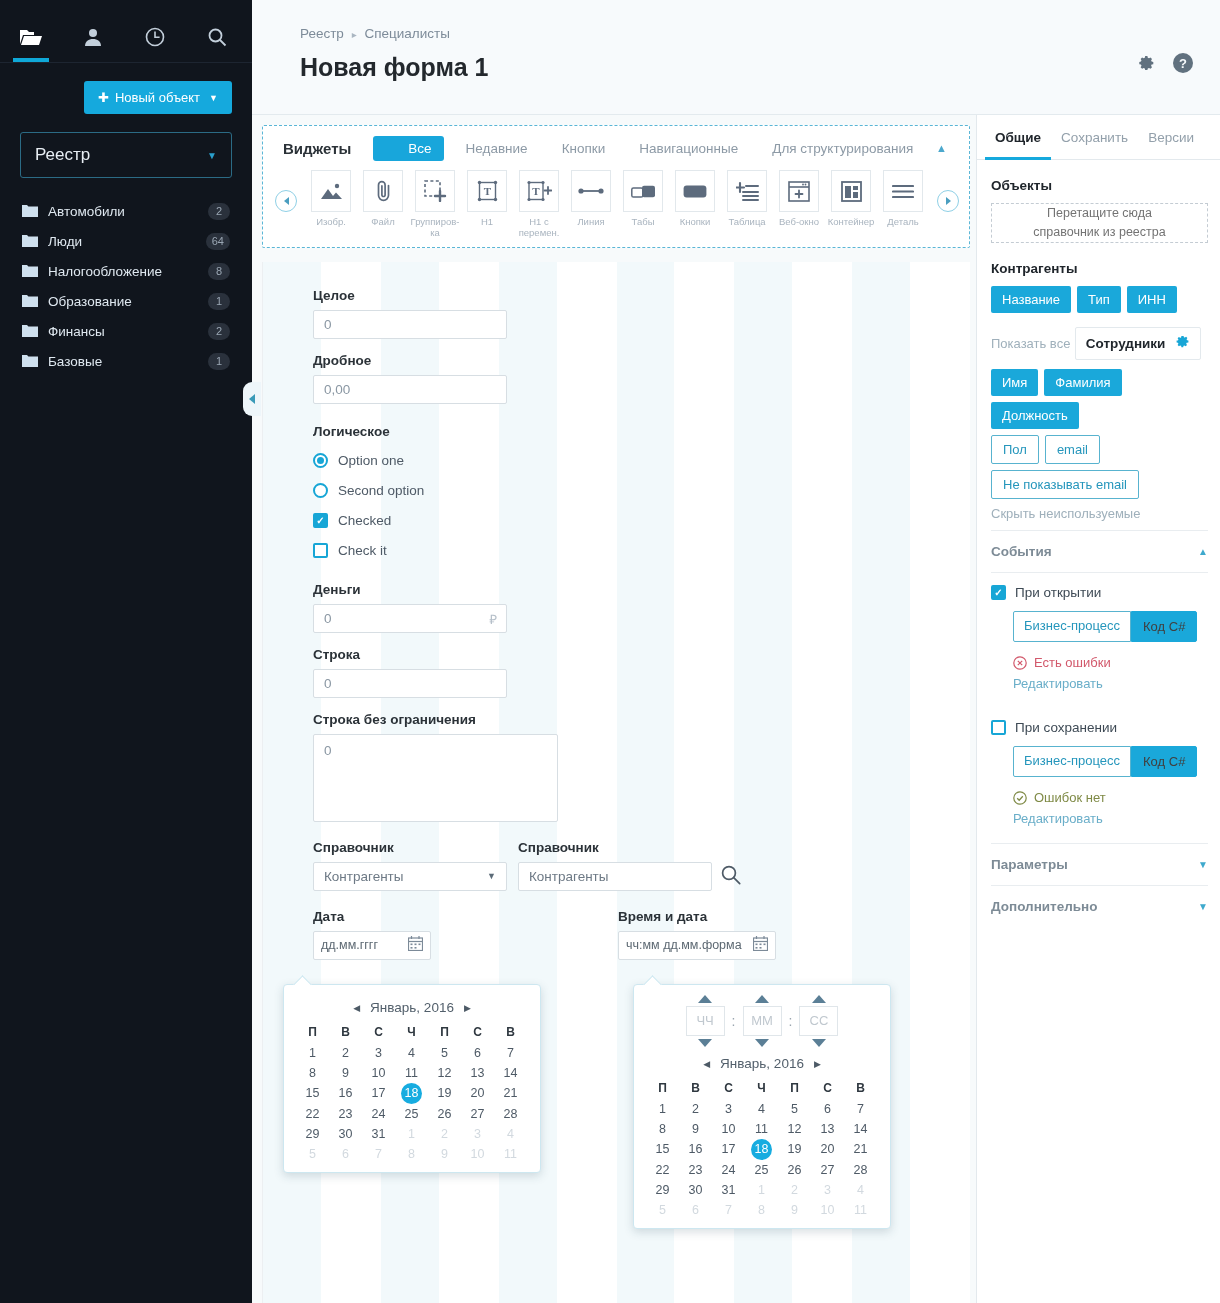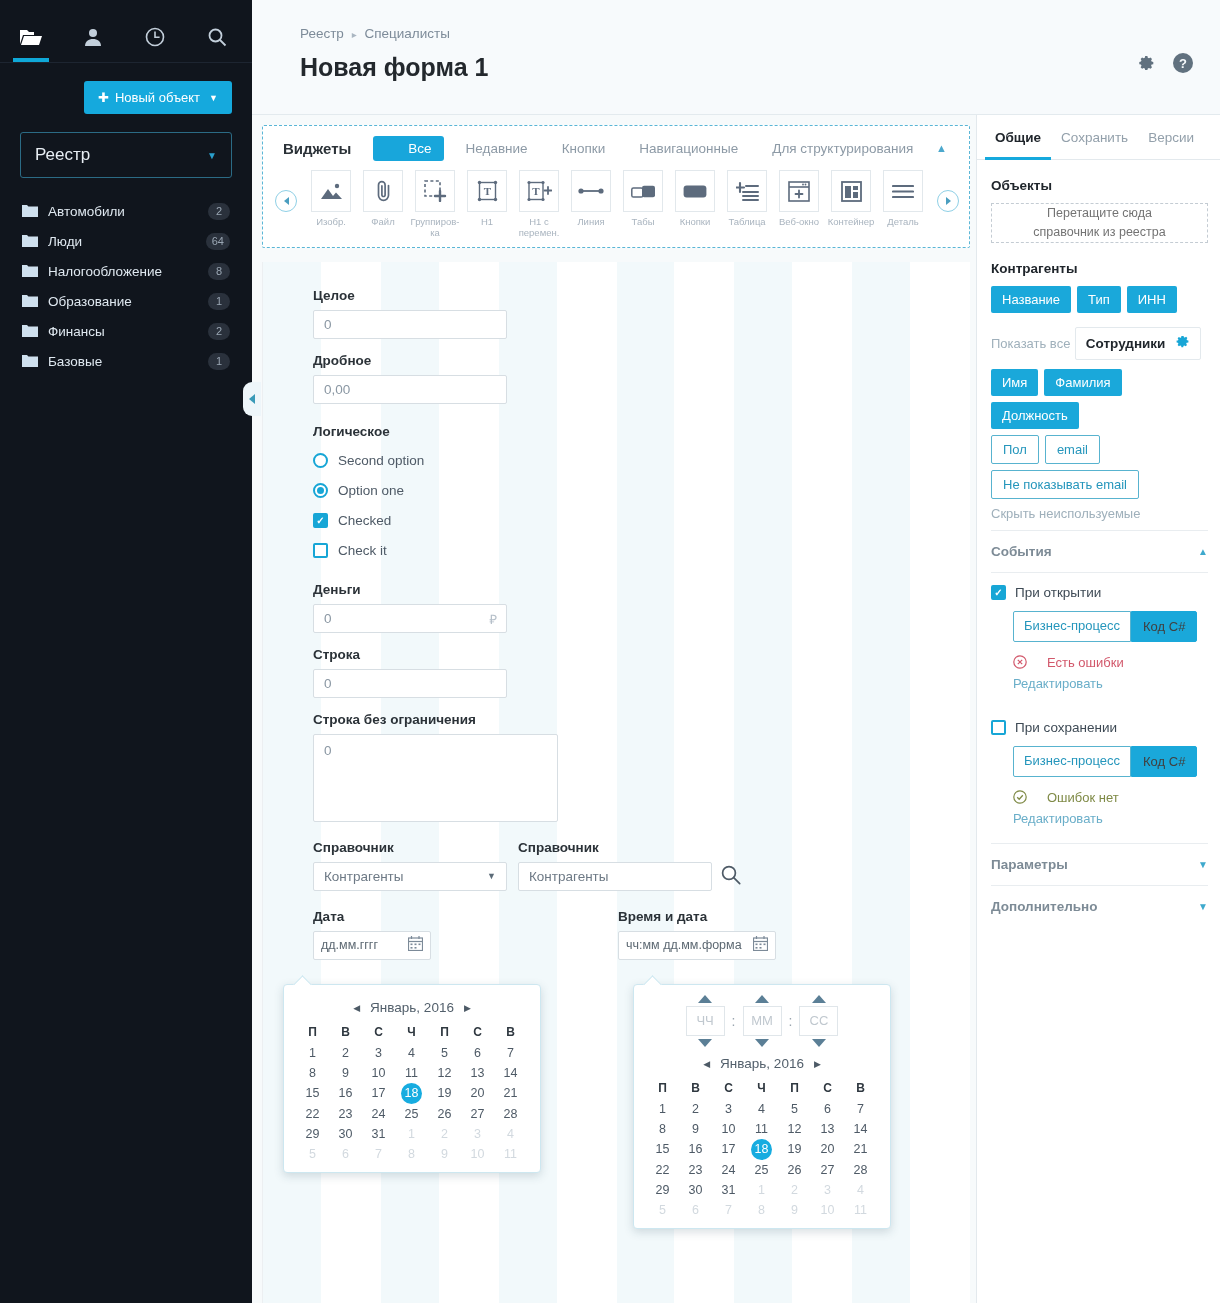--- a/index.html
+++ b/index.html
@@ -270,21 +270,21 @@
   .evt-row .lbl { font-size: 13.5px; color: #3e4a55; }
   .segbtn { display: flex; margin-left: 22px; margin-bottom: 8px; }
   .segbtn .s1 {
     border: 1px solid #58b3cf; color: #2596bc; background:#fff; font-size: 13px;
     padding: 6px 10px; border-radius: 2px 0 0 2px; cursor: pointer;
   }
   .segbtn .s2 {
     background: #1aa8da; color: #404040; font-size: 13px; padding: 7px 11px;
     border-radius: 0 2px 2px 0; cursor: pointer; border: 1px solid #1aa8da;
   }
-  .status-row { display: flex; align-items: flex-start; gap: 20px; margin-left: 22px; margin-bottom: 4px; margin-top: 13px; }
+  .status-row { display: flex; align-items: flex-end; gap: 7px; margin-left: 22px; margin-bottom: 4px; margin-top: 13px; }
   .status-row .txt { font-size: 13px; }
   .status-row.err .txt { color: #d2586b; }
   .status-row.ok .txt { color: #7f8a46; }
   .editlink { margin-left: 22px; font-size: 13px; color: #6aaec9; cursor: pointer; display:inline-block; }
 </style>
 </head>
 <body>
 
 <div class="app">
 
@@ -600,28 +600,28 @@
             </div>
 
             <div class="fgroup">
               <div class="flabel">Дробное</div>
               <input class="finput" value="0,00" style="">
             </div>
 
             <div class="fgroup" style="margin-top:20px;">
               <div class="flabel">Логическое</div>
               <div class="radio-row">
-                <span class="radio"></span>
-                <span class="opt-label">Second option</span>
-              </div>
-              <div class="radio-row">
                 <span class="radio">
                     <span class="dot"></span>
                   </span>
                 <span class="opt-label">Option one</span>
+              </div>
+              <div class="radio-row">
+                <span class="radio"></span>
+                <span class="opt-label">Second option</span>
               </div>
               <div class="radio-row">
                 <span class="chk on"></span>
                 <span class="opt-label">Checked</span>
               </div>
               <div class="radio-row">
                 <span class="chk"></span>
                 <span class="opt-label">Check it</span>
               </div>
             </div>

